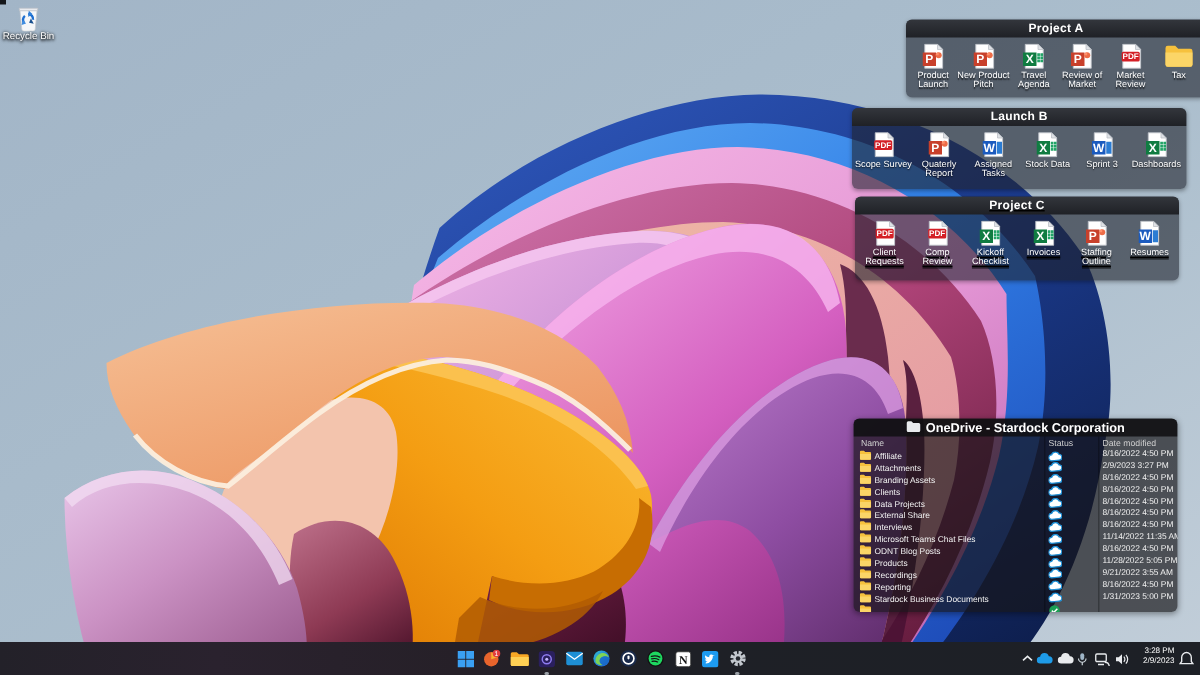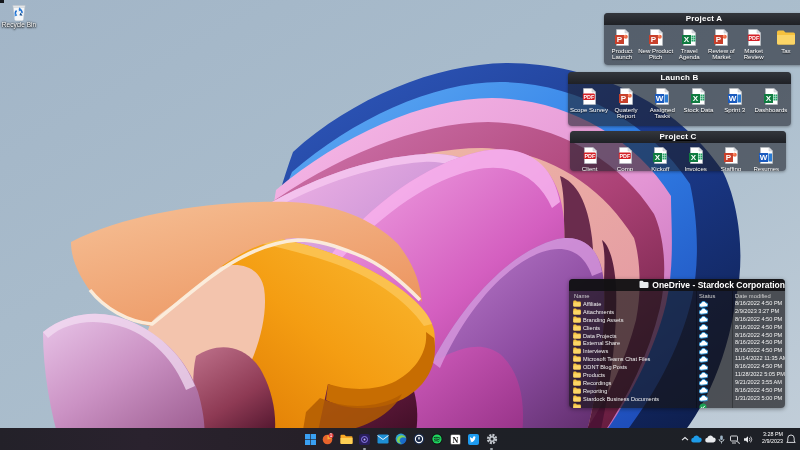--- a/index.html
+++ b/index.html
@@ -4,21 +4,21 @@
 html,body{margin:0;padding:0;width:800px;height:450px;overflow:hidden;font-family:"Liberation Sans",sans-serif;-webkit-font-smoothing:antialiased;}
 #desk{position:relative;width:800px;height:450px;background:#a8bac9;}
 #wall{position:absolute;left:0;top:0;}
 .fence{position:absolute;border-radius:4px;overflow:hidden;background:rgba(30,34,44,0.60);box-shadow:0 1px 3px rgba(0,0,0,0.35);}
 .ftitle{height:12px;background:linear-gradient(#33363c,#1f2126);color:#fff;font-weight:bold;font-size:8px;text-align:center;line-height:12px;letter-spacing:.2px;}
 .frow{display:flex;padding:4px 2px 0 2px;}
 .fcell{flex:1;text-align:center;}
 .fcell svg{display:block;margin:0 auto;}
 .flabel{color:#fff;font-size:6.1px;line-height:6.8px;margin-top:1.5px;text-shadow:0 1px 1px rgba(0,0,0,.8);white-space:nowrap;}
 #onedrive{position:absolute;left:569px;top:279px;width:216px;height:129px;border-radius:4px;overflow:hidden;background:rgba(22,20,24,0.68);box-shadow:0 1px 4px rgba(0,0,0,0.4);}
-#odtitle{height:12px;background:rgba(16,16,18,0.88);color:#fff;font-weight:bold;font-size:8.5px;text-align:right;line-height:12px;}
+#odtitle{height:12px;background:rgba(16,16,18,0.88);color:#fff;font-weight:bold;font-size:8.5px;text-align:center;line-height:12px;}
 #odhead{position:relative;height:9px;color:#cfcfcf;font-size:5.8px;}
 .odrow{position:relative;height:7.9px;color:#f2f2f2;font-size:5.6px;white-space:nowrap;}
 .odname{position:absolute;left:4px;top:0;line-height:7.9px;}
 .odname svg{vertical-align:-1px;margin-right:2px;}
 .oddate{position:absolute;left:166px;top:0;line-height:7.9px;}
 .odcloud{position:absolute;left:130px;top:0.5px;}
 #taskbar{position:absolute;left:0;top:428px;width:800px;height:22px;background:linear-gradient(90deg,#232129 0%,#2a222e 18%,#262028 38%,#1e2026 55%,#1d2026 100%);}
 .tbicons{position:absolute;top:0;left:301px;height:22px;display:flex;align-items:center;}
 .tbi{width:18.2px;height:22px;display:flex;align-items:center;justify-content:center;position:relative;}
 #tray{position:absolute;right:0;top:0;height:22px;display:flex;align-items:center;}
@@ -306,21 +306,21 @@
               <rect x="9.5" y="8.6" width="1.8" height="1.8"></rect>
               <rect x="11.6" y="8.6" width="1.8" height="1.8"></rect>
               <rect x="9.5" y="10.7" width="1.8" height="1.8"></rect>
               <rect x="11.6" y="10.7" width="1.8" height="1.8"></rect>
             </g>
           </svg>
           <div class="flabel">Dashboards</div>
         </div>
       </div>
 </div>
-<div id="fenceC" class="fence" style="left:570px;top:131px;width:216px;height:40px;text-decoration:underline;">
+<div id="fenceC" class="fence" style="left:570px;top:131px;width:216px;height:56px;text-decoration:underline;">
   <div class="ftitle">Project C</div>
   <div class="frow" id="rowC">
         <div class="fcell">
           <svg width="14" height="17" viewBox="0 0 14 17">
             <path d="M1.5,0.5 L10,0.5 L13.5,4 L13.5,16.5 L1.5,16.5 Z" fill="#fff" stroke="#b9bdc4" stroke-width=".6"></path>
             <path d="M10,0.5 L10,4 L13.5,4 Z" fill="#dfe2e6" stroke="#b9bdc4" stroke-width=".5"></path>
             <rect x="0.8" y="5.5" width="12" height="6.5" rx="1" fill="#d41f26"></rect>
             <text x="6.8" y="10.6" font-size="5.4" font-weight="bold" fill="#fff" text-anchor="middle" font-family="Liberation Sans">PDF</text>
           </svg>
           <div class="flabel">Client<br>Requests</div>

